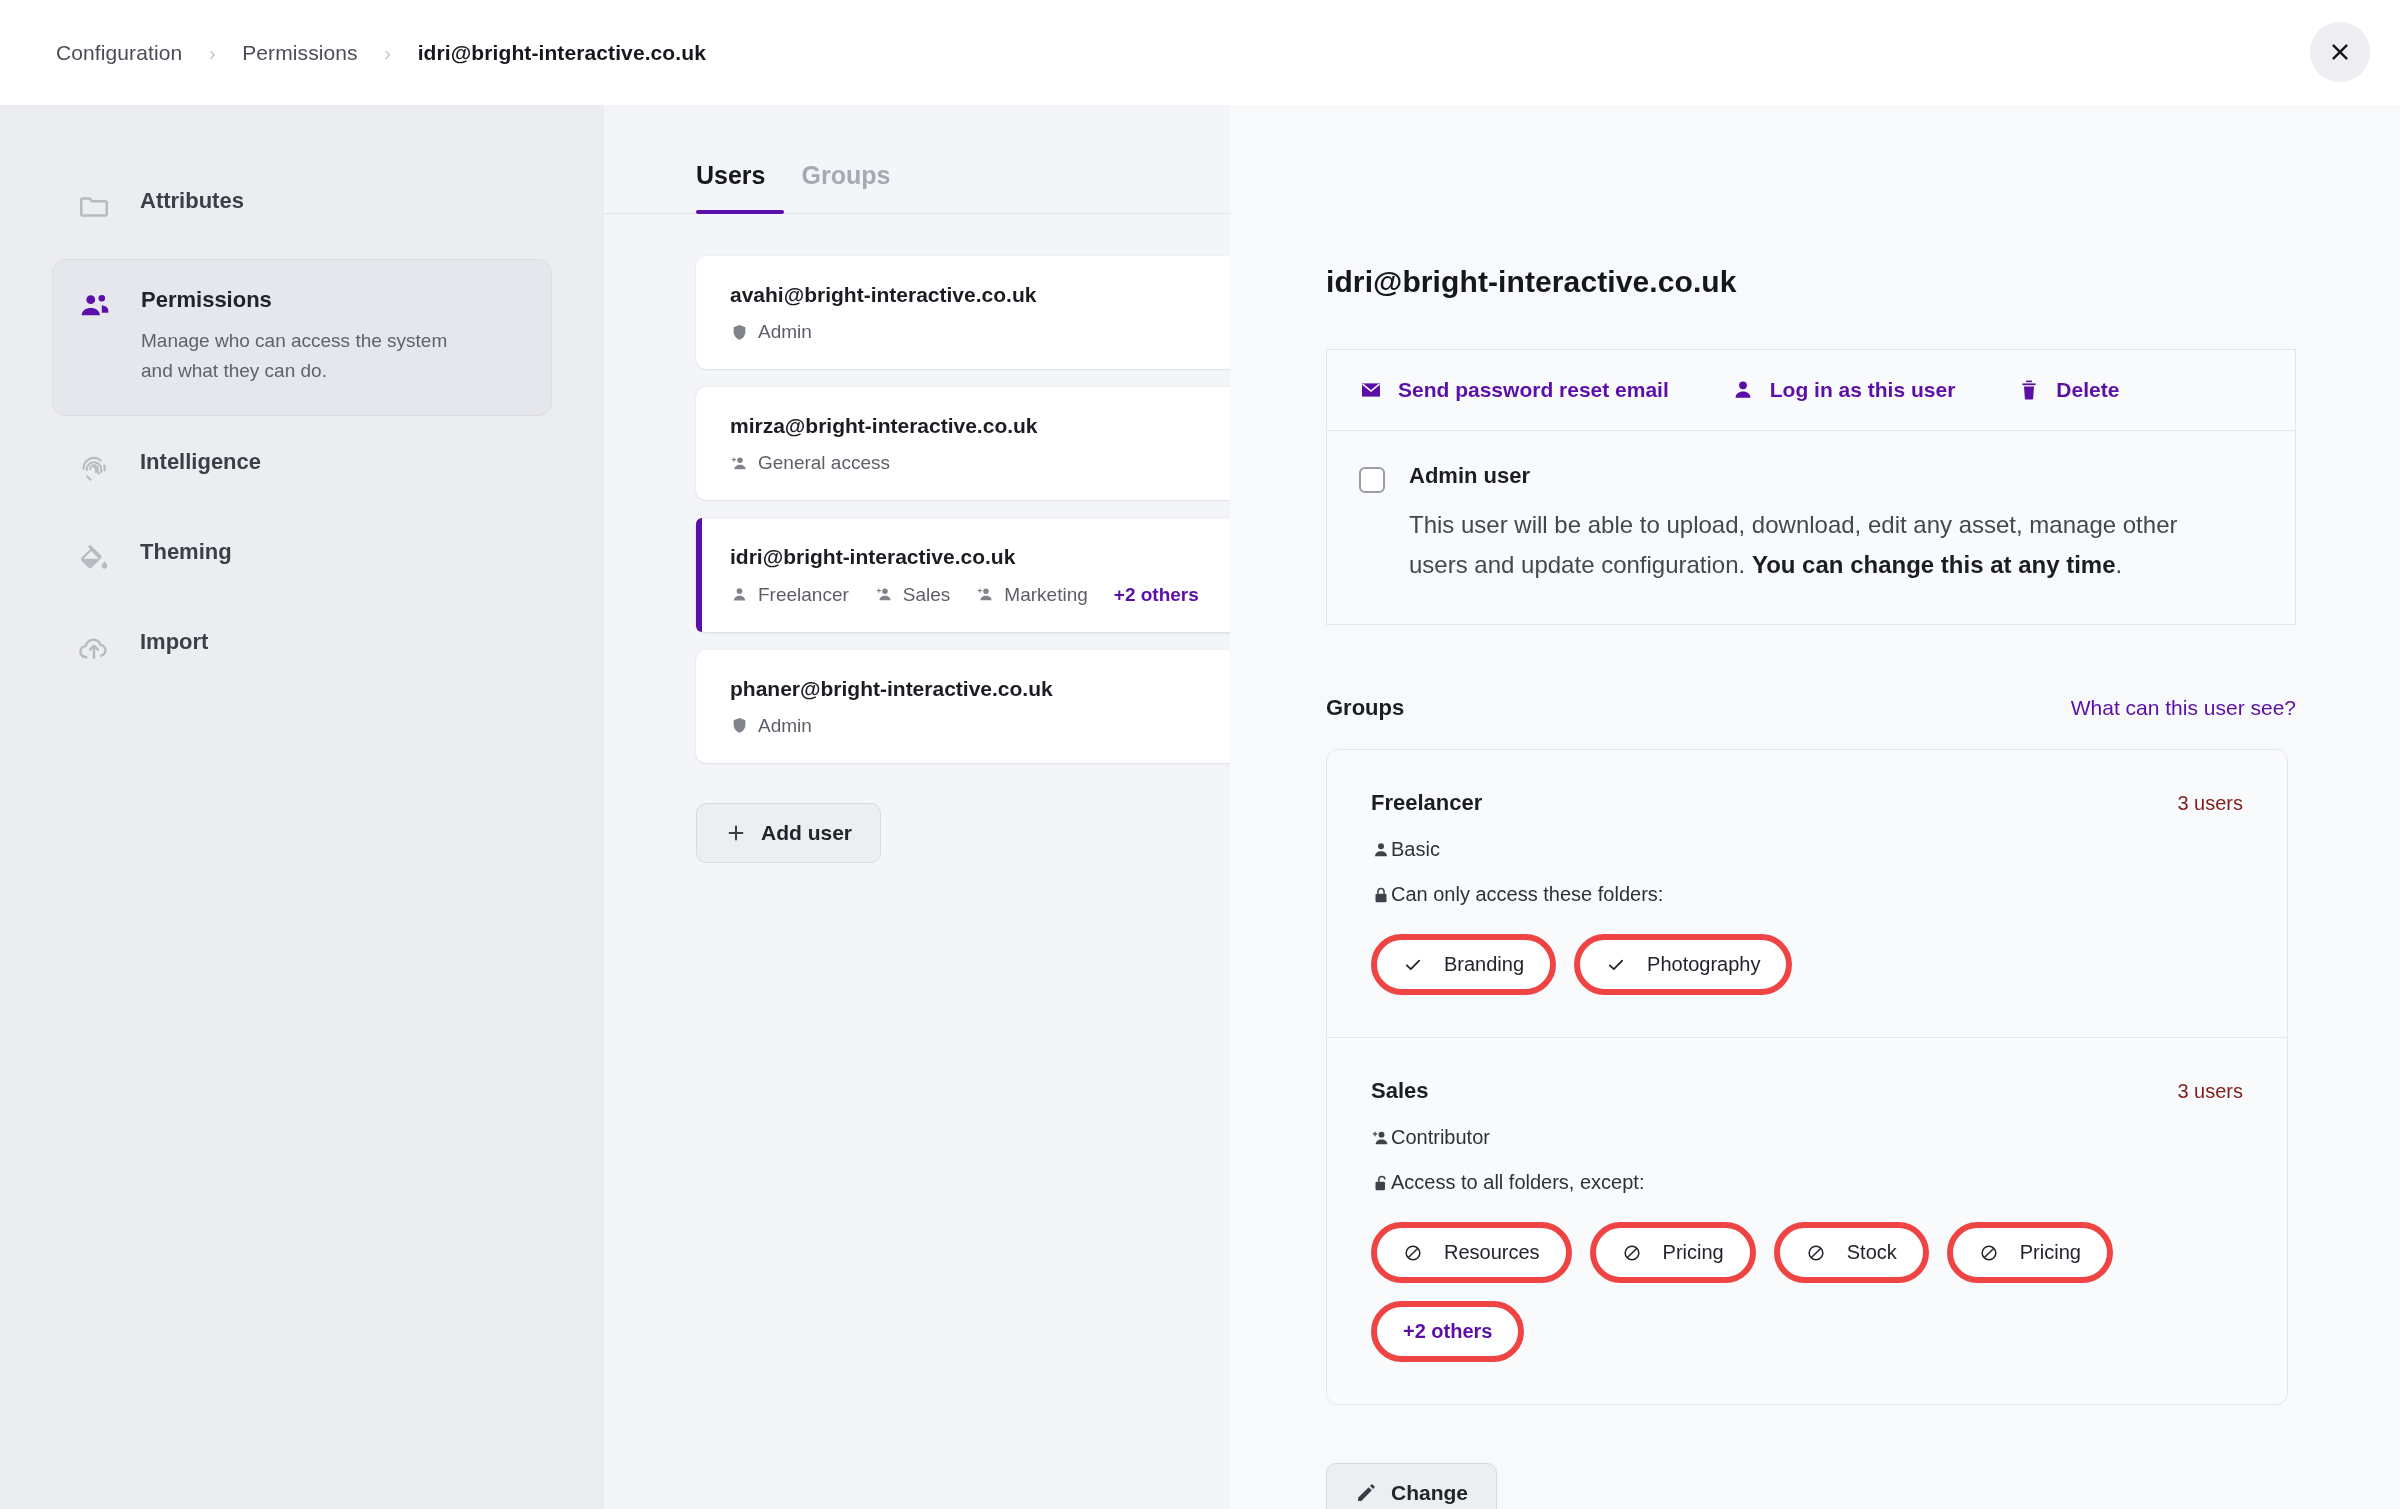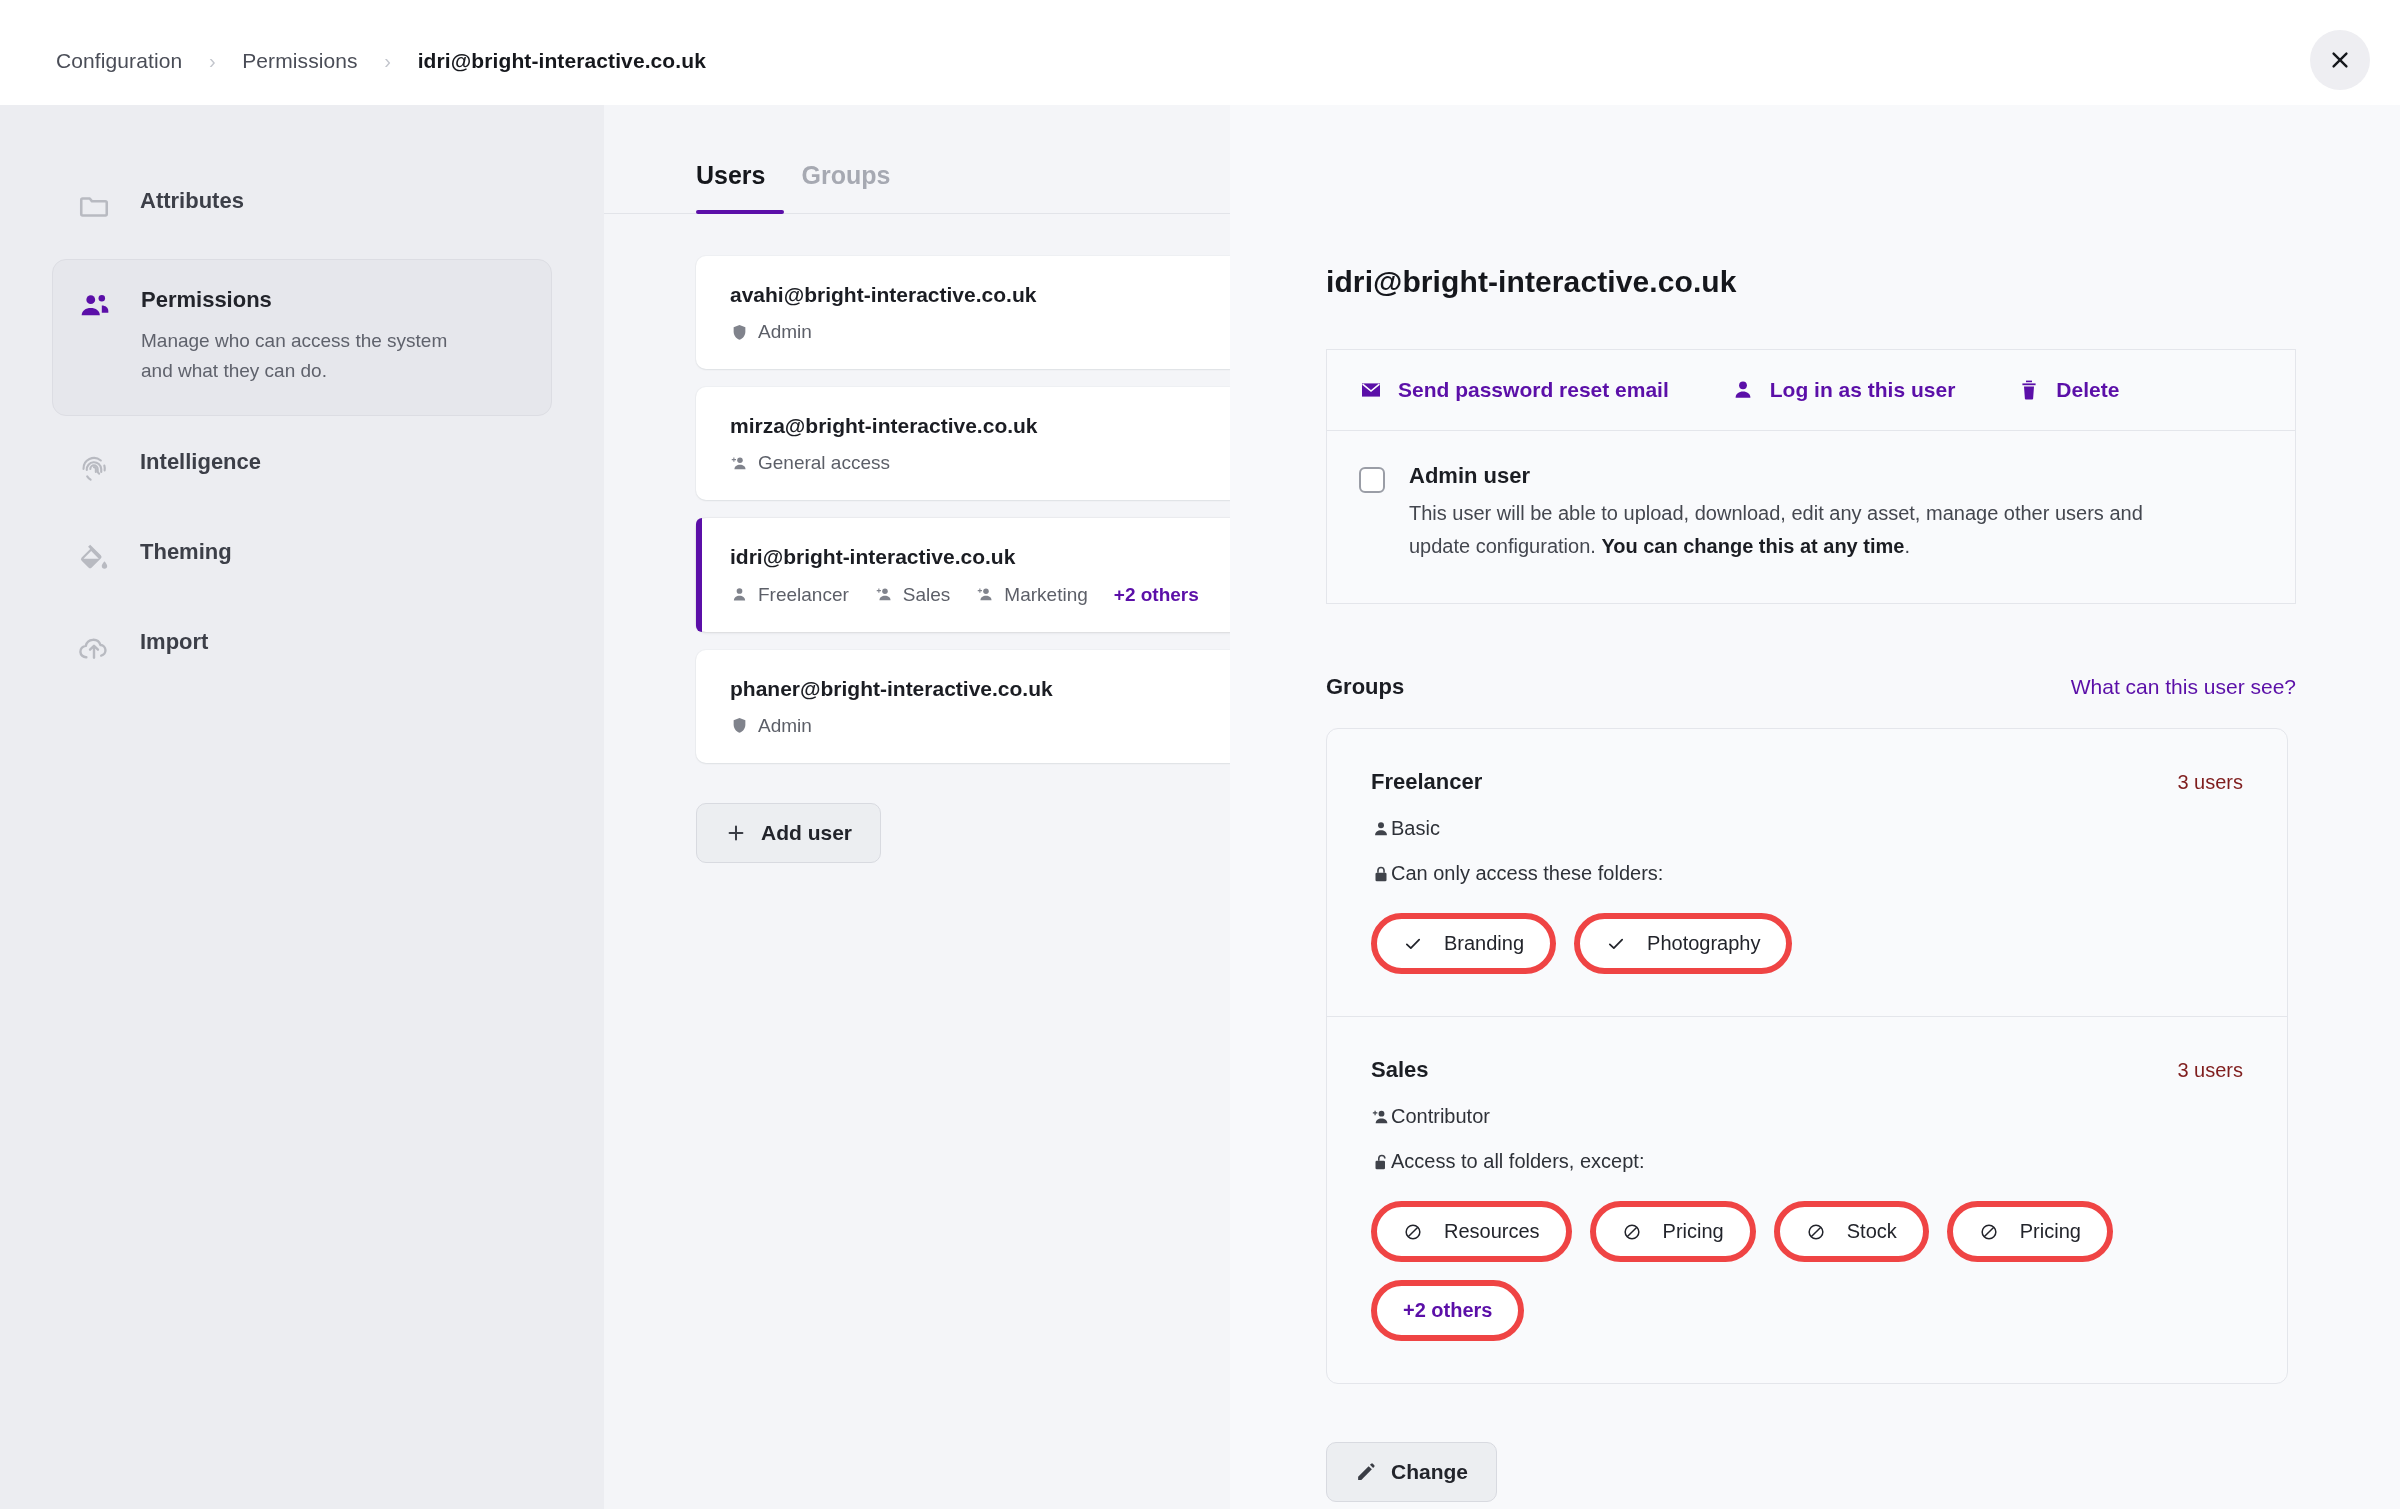--- a/index.html
+++ b/index.html
@@ -6,21 +6,21 @@
   html, body {
     width: 2400px; height: 1509px;
     font-family: "Liberation Sans", sans-serif;
     background: #ffffff;
     overflow: hidden;
     -webkit-font-smoothing: antialiased;
   }
 
   
   .topbar {
-    position: absolute; left: 0; top: 8px; width: 2400px; height: 105px;
+    position: absolute; left: 0; top: 0; width: 2400px; height: 105px;
     background: #ffffff;
     display: flex; align-items: center;
   }
   .breadcrumb { display: flex; align-items: center; padding-left: 56px; }
   .crumb {
     font-size: 21px; color: #4a4d57; letter-spacing: .1px;
     white-space: nowrap;
   }
   .crumb.current { color: #16181d; font-weight: 700; }
   .crumb-sep {
@@ -162,21 +162,21 @@
   .action svg { width: 24px; height: 24px; color: #5b0fa8; flex: 0 0 24px; }
 
   .panel-body { padding: 32px 32px 40px 32px; display: flex; gap: 24px; }
   .checkbox {
     width: 26px; height: 26px; flex: 0 0 26px; margin-top: 4px;
     border: 2px solid #9a9da6; border-radius: 6px; background: #fff;
     cursor: pointer;
   }
   .chk-title { font-size: 22px; font-weight: 700; color: #1b1d23; }
   .chk-desc {
-    font-size: 20px; color: #44474f; line-height: 1.65; margin-top: 8px;
+    font-size: 24px; color: #44474f; line-height: 1.65; margin-top: 16px;
     max-width: 790px;
   }
   .chk-desc b { font-weight: 700; color: #1b1d23; }
 
   .groups-head {
     display: flex; align-items: baseline; justify-content: space-between;
     margin-top: 70px;
   }
   .groups-label { font-size: 22px; font-weight: 700; color: #1b1d23; }
   .groups-link {

